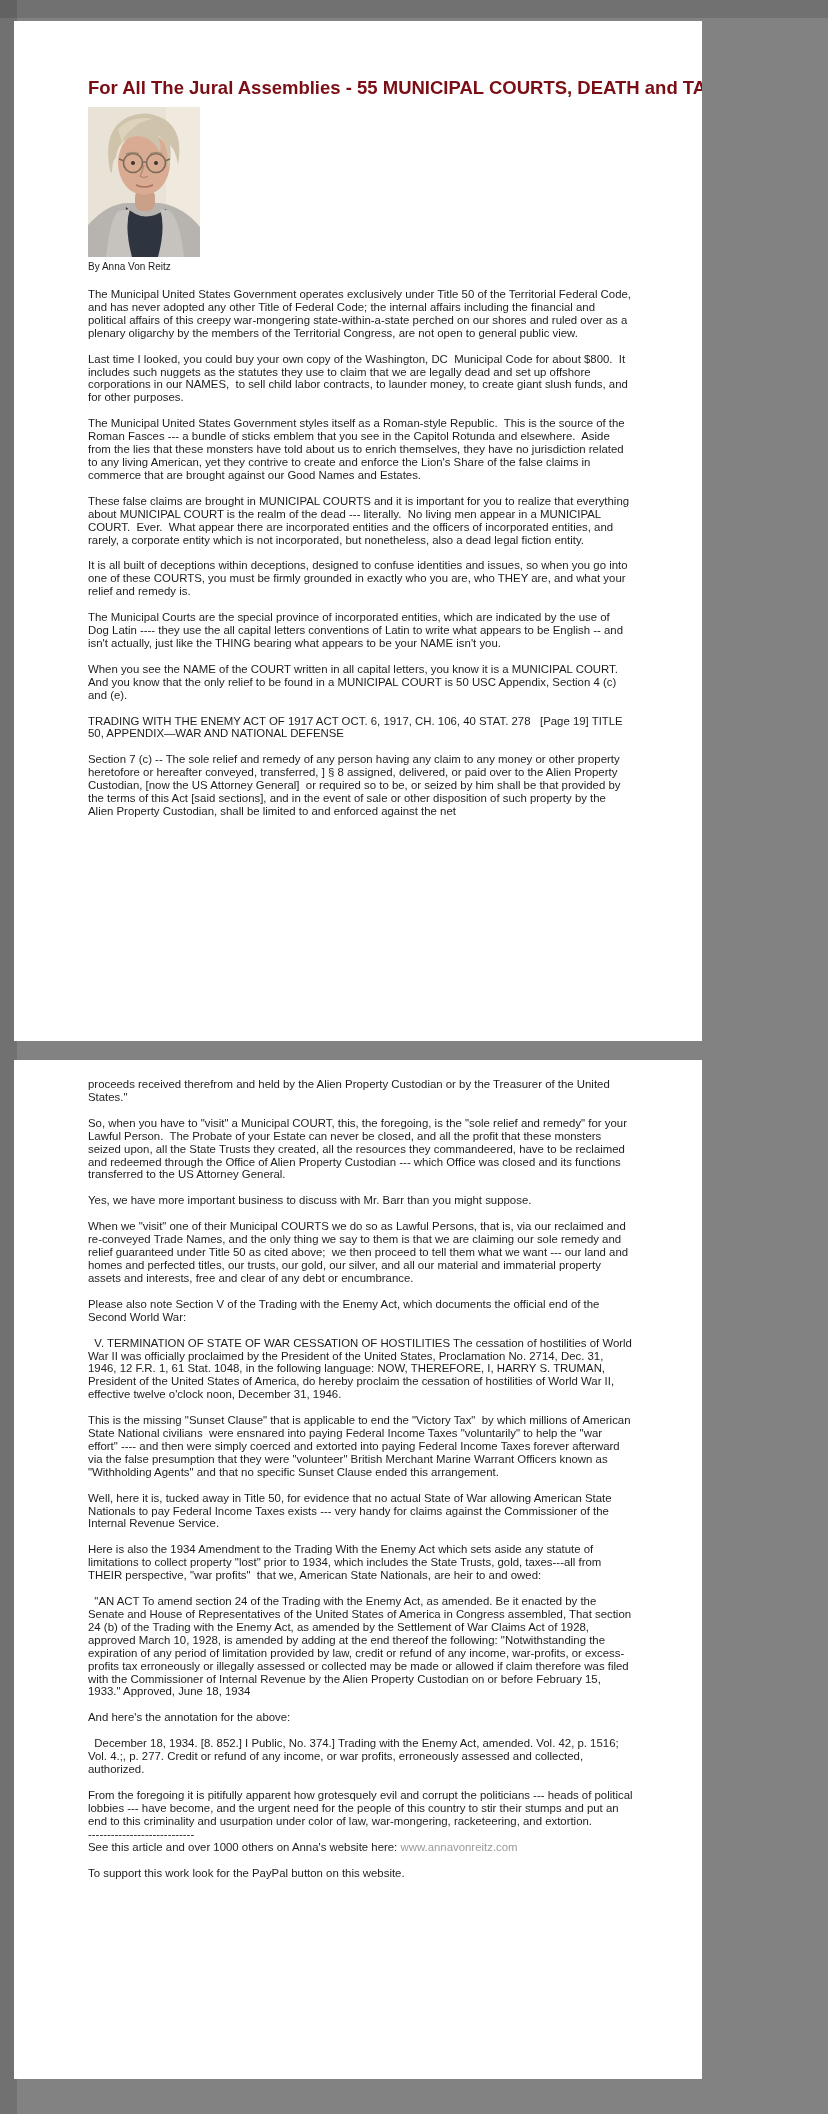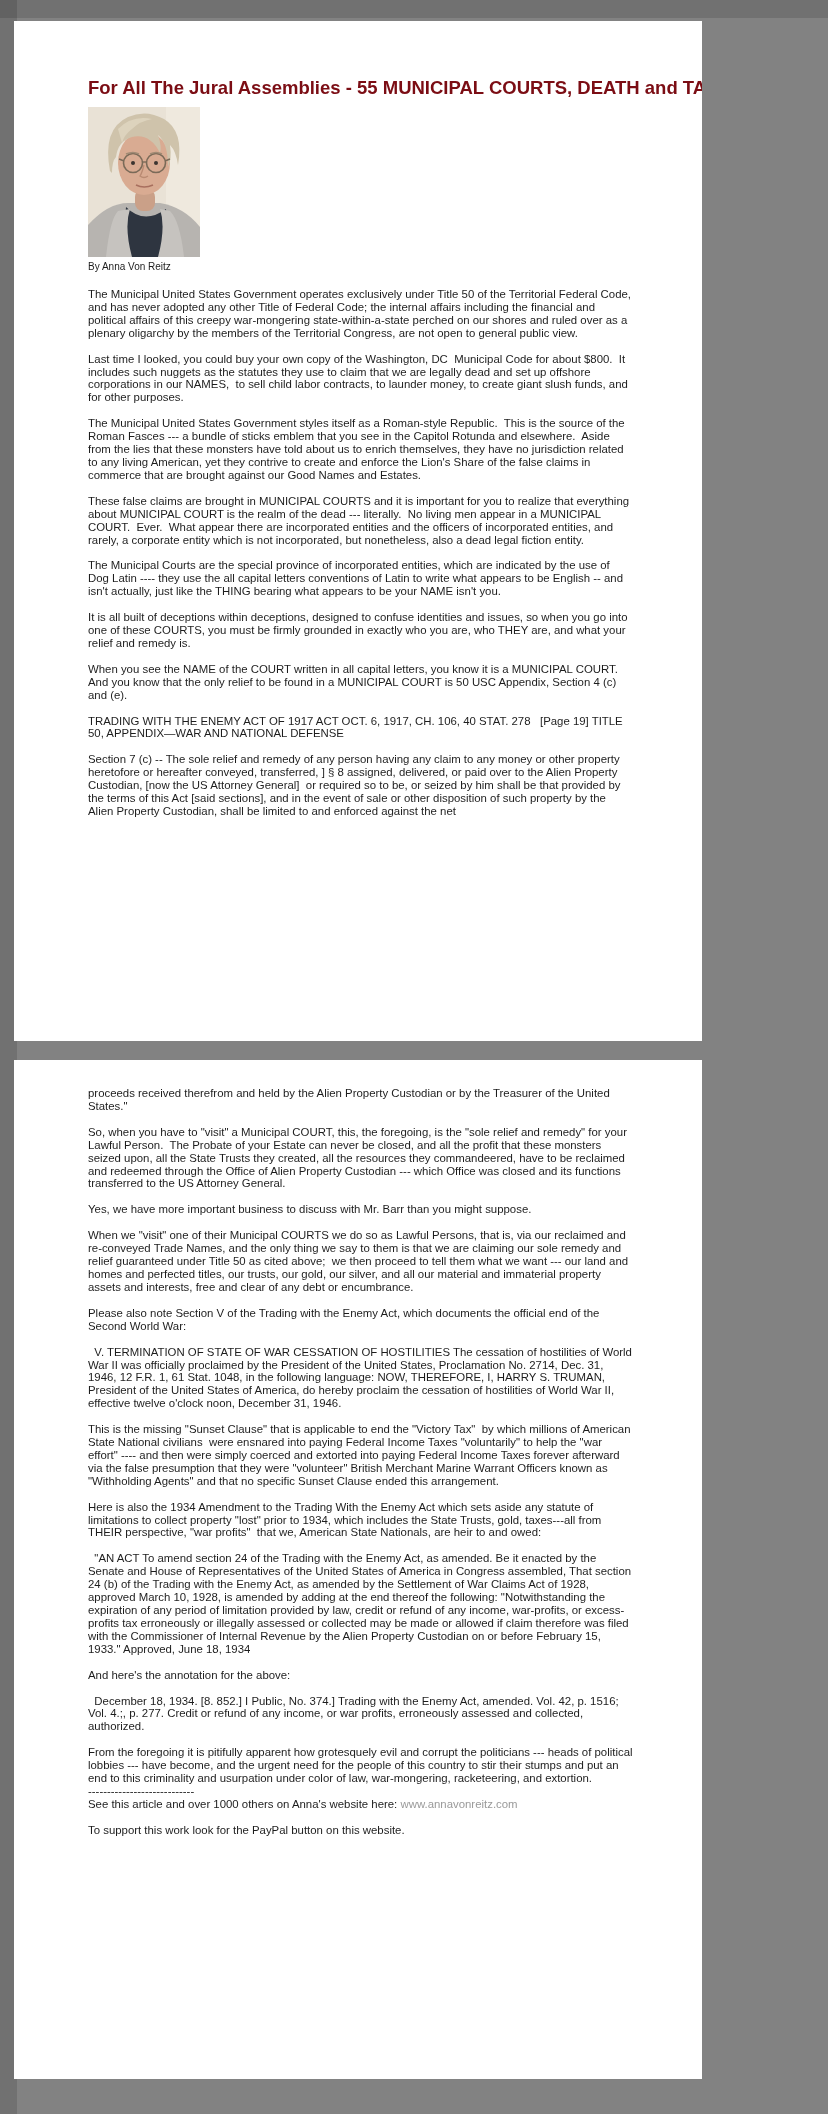--- a/index.html
+++ b/index.html
@@ -16,21 +16,21 @@
 
   .page {
     position:absolute; left:14px; width:688px;
     background:#ffffff; overflow:hidden;
   }
   #page1 { top:21px;  height:1020px; }
   #page2 { top:1060px; height:1019px; }
 
   .content { padding:0 69px 0 74px; }
   #page1 .content { padding-top:54px; }
-  #page2 .content { padding-top:27px; }
+  #page2 .content { padding-top:18px; }
 
   h1.title {
     margin:0 0 7px 0;
     font-size:18.5px; line-height:25px; font-weight:bold;
     color:#7b0d14;
     width:660px;
   }
 
   .photo-wrap { width:112px; height:150px; margin:0; }
 
@@ -101,39 +101,40 @@
       </svg>
     </div>
 
     <div class="byline">By Anna Von Reitz</div>
 
     <div class="plist">
         <p class="body-p">The Municipal United States Government operates exclusively under Title 50 of the Territorial Federal Code, and has never adopted any other Title of Federal Code; the internal affairs including the financial and political affairs of this creepy war-mongering state-within-a-state perched on our shores and ruled over as a plenary oligarchy by the members of the Territorial Congress, are not open to general public view.</p>
         <p class="body-p">Last time I looked, you could buy your own copy of the Washington, DC  Municipal Code for about $800.  It includes such nuggets as the statutes they use to claim that we are legally dead and set up offshore corporations in our NAMES,  to sell child labor contracts, to launder money, to create giant slush funds, and for other purposes.</p>
         <p class="body-p">The Municipal United States Government styles itself as a Roman-style Republic.  This is the source of the Roman Fasces --- a bundle of sticks emblem that you see in the Capitol Rotunda and elsewhere.  Aside from the lies that these monsters have told about us to enrich themselves, they have no jurisdiction related to any living American, yet they contrive to create and enforce the Lion's Share of the false claims in commerce that are brought against our Good Names and Estates.</p>
         <p class="body-p">These false claims are brought in MUNICIPAL COURTS and it is important for you to realize that everything about MUNICIPAL COURT is the realm of the dead --- literally.  No living men appear in a MUNICIPAL COURT.  Ever.  What appear there are incorporated entities and the officers of incorporated entities, and rarely, a corporate entity which is not incorporated, but nonetheless, also a dead legal fiction entity.</p>
+        <p class="body-p">It is all built of deceptions within deceptions, designed to confuse identities and issues, so when you go into one of these COURTS, you must be firmly grounded in exactly who you are, who THEY are, and what your relief and remedy is.</p>
         <p class="body-p">The Municipal Courts are the special province of incorporated entities, which are indicated by the use of Dog Latin ---- they use the all capital letters conventions of Latin to write what appears to be English -- and isn't actually, just like the THING bearing what appears to be your NAME isn't you.</p>
-        <p class="body-p">It is all built of deceptions within deceptions, designed to confuse identities and issues, so when you go into one of these COURTS, you must be firmly grounded in exactly who you are, who THEY are, and what your relief and remedy is.</p>
         <p class="body-p">When you see the NAME of the COURT written in all capital letters, you know it is a MUNICIPAL COURT.   And you know that the only relief to be found in a MUNICIPAL COURT is 50 USC Appendix, Section 4 (c) and (e).</p>
         <p class="body-p">TRADING WITH THE ENEMY ACT OF 1917 ACT OCT. 6, 1917, CH. 106, 40 STAT. 278   [Page 19] TITLE 50, APPENDIX—WAR AND NATIONAL DEFENSE</p>
         <p class="body-p">Section 7 (c) -- The sole relief and remedy of any person having any claim to any money or other property heretofore or hereafter conveyed, transferred, ] § 8 assigned, delivered, or paid over to the Alien Property Custodian, [now the US Attorney General]  or required so to be, or seized by him shall be that provided by the terms of this Act [said sections], and in the event of sale or other disposition of such property by the Alien Property Custodian, shall be limited to and enforced against the net</p>
       </div>
   </div>
 </div>
 
 <div class="page" id="page2">
   <div class="content">
     <div class="plist">
         <p class="body-p">proceeds received therefrom and held by the Alien Property Custodian or by the Treasurer of the United States."</p>
         <p class="body-p">So, when you have to "visit" a Municipal COURT, this, the foregoing, is the "sole relief and remedy" for your Lawful Person.  The Probate of your Estate can never be closed, and all the profit that these monsters seized upon, all the State Trusts they created, all the resources they commandeered, have to be reclaimed and redeemed through the Office of Alien Property Custodian --- which Office was closed and its functions transferred to the US Attorney General.</p>
         <p class="body-p">Yes, we have more important business to discuss with Mr. Barr than you might suppose.</p>
         <p class="body-p">When we "visit" one of their Municipal COURTS we do so as Lawful Persons, that is, via our reclaimed and re-conveyed Trade Names, and the only thing we say to them is that we are claiming our sole remedy and relief guaranteed under Title 50 as cited above;  we then proceed to tell them what we want --- our land and homes and perfected titles, our trusts, our gold, our silver, and all our material and immaterial property assets and interests, free and clear of any debt or encumbrance.</p>
         <p class="body-p">Please also note Section V of the Trading with the Enemy Act, which documents the official end of the Second World War:</p>
         <p class="body-p">  V. TERMINATION OF STATE OF WAR CESSATION OF HOSTILITIES The cessation of hostilities of World War II was officially proclaimed by the President of the United States, Proclamation No. 2714, Dec. 31, 1946, 12 F.R. 1, 61 Stat. 1048, in the following language: NOW, THEREFORE, I, HARRY S. TRUMAN, President of the United States of America, do hereby proclaim the cessation of hostilities of World War II, effective twelve o'clock noon, December 31, 1946.</p>
         <p class="body-p">This is the missing "Sunset Clause" that is applicable to end the "Victory Tax"  by which millions of American State National civilians  were ensnared into paying Federal Income Taxes "voluntarily" to help the "war effort" ---- and then were simply coerced and extorted into paying Federal Income Taxes forever afterward via the false presumption that they were "volunteer" British Merchant Marine Warrant Officers known as "Withholding Agents" and that no specific Sunset Clause ended this arrangement.</p>
+        <p class="body-p">Well, here it is, tucked away in Title 50, for evidence that no actual State of War allowing American State Nationals to pay Federal Income Taxes exists --- very handy for claims against the Commissioner of the Internal Revenue Service.</p>
         <p class="body-p">Here is also the 1934 Amendment to the Trading With the Enemy Act which sets aside any statute of limitations to collect property "lost" prior to 1934, which includes the State Trusts, gold, taxes---all from THEIR perspective, "war profits"  that we, American State Nationals, are heir to and owed:</p>
         <p class="body-p">  "AN ACT To amend section 24 of the Trading with the Enemy Act, as amended. Be it enacted by the Senate and House of Representatives of the United States of America in Congress assembled, That section 24 (b) of the Trading with the Enemy Act, as amended by the Settlement of War Claims Act of 1928, approved March 10, 1928, is amended by adding at the end thereof the following: "Notwithstanding the expiration of any period of limitation provided by law, credit or refund of any income, war-profits, or excess-profits tax erroneously or illegally assessed or collected may be made or allowed if claim therefore was filed with the Commissioner of Internal Revenue by the Alien Property Custodian on or before February 15, 1933." Approved, June 18, 1934</p>
         <p class="body-p">And here's the annotation for the above:</p>
         <p class="body-p">  December 18, 1934. [8. 852.] I Public, No. 374.] Trading with the Enemy Act, amended. Vol. 42, p. 1516; Vol. 4.;, p. 277. Credit or refund of any income, or war profits, erroneously assessed and collected, authorized.</p>
         <p class="body-p">From the foregoing it is pitifully apparent how grotesquely evil and corrupt the politicians --- heads of political lobbies --- have become, and the urgent need for the people of this country to stir their stumps and put an end to this criminality and usurpation under color of law, war-mongering, racketeering, and extortion.</p>
       </div>
 
     <div class="separator">----------------------------</div>
 
     <p class="footer-line website-line"><span>See this article and over 1000 others on Anna's website here: </span><a class="site-link">www.annavonreitz.com</a></p>

